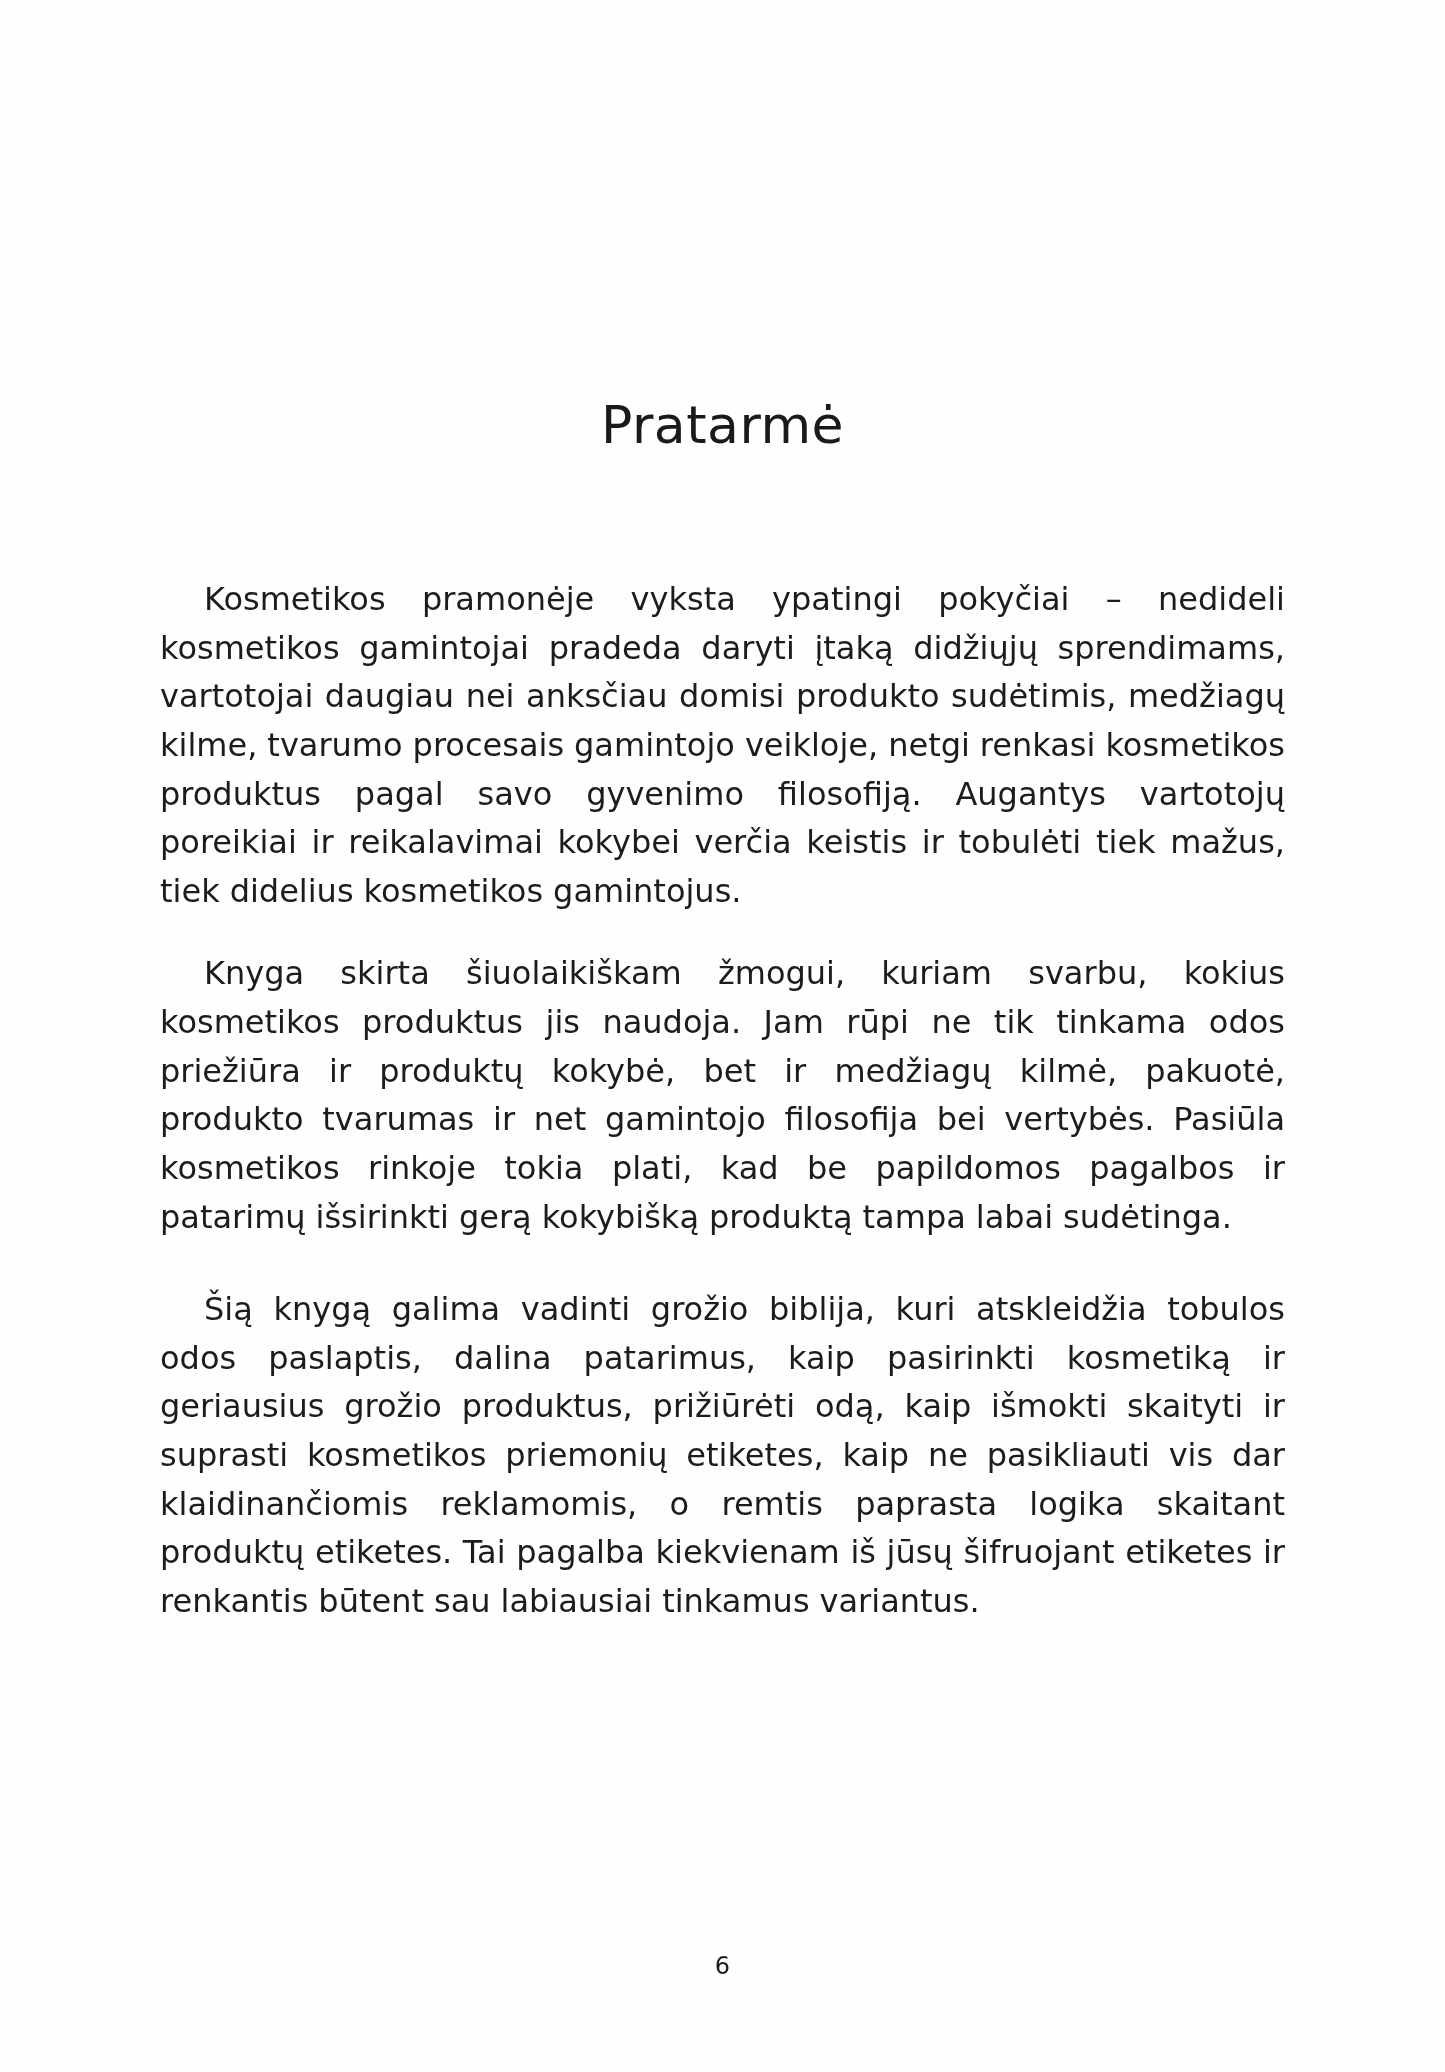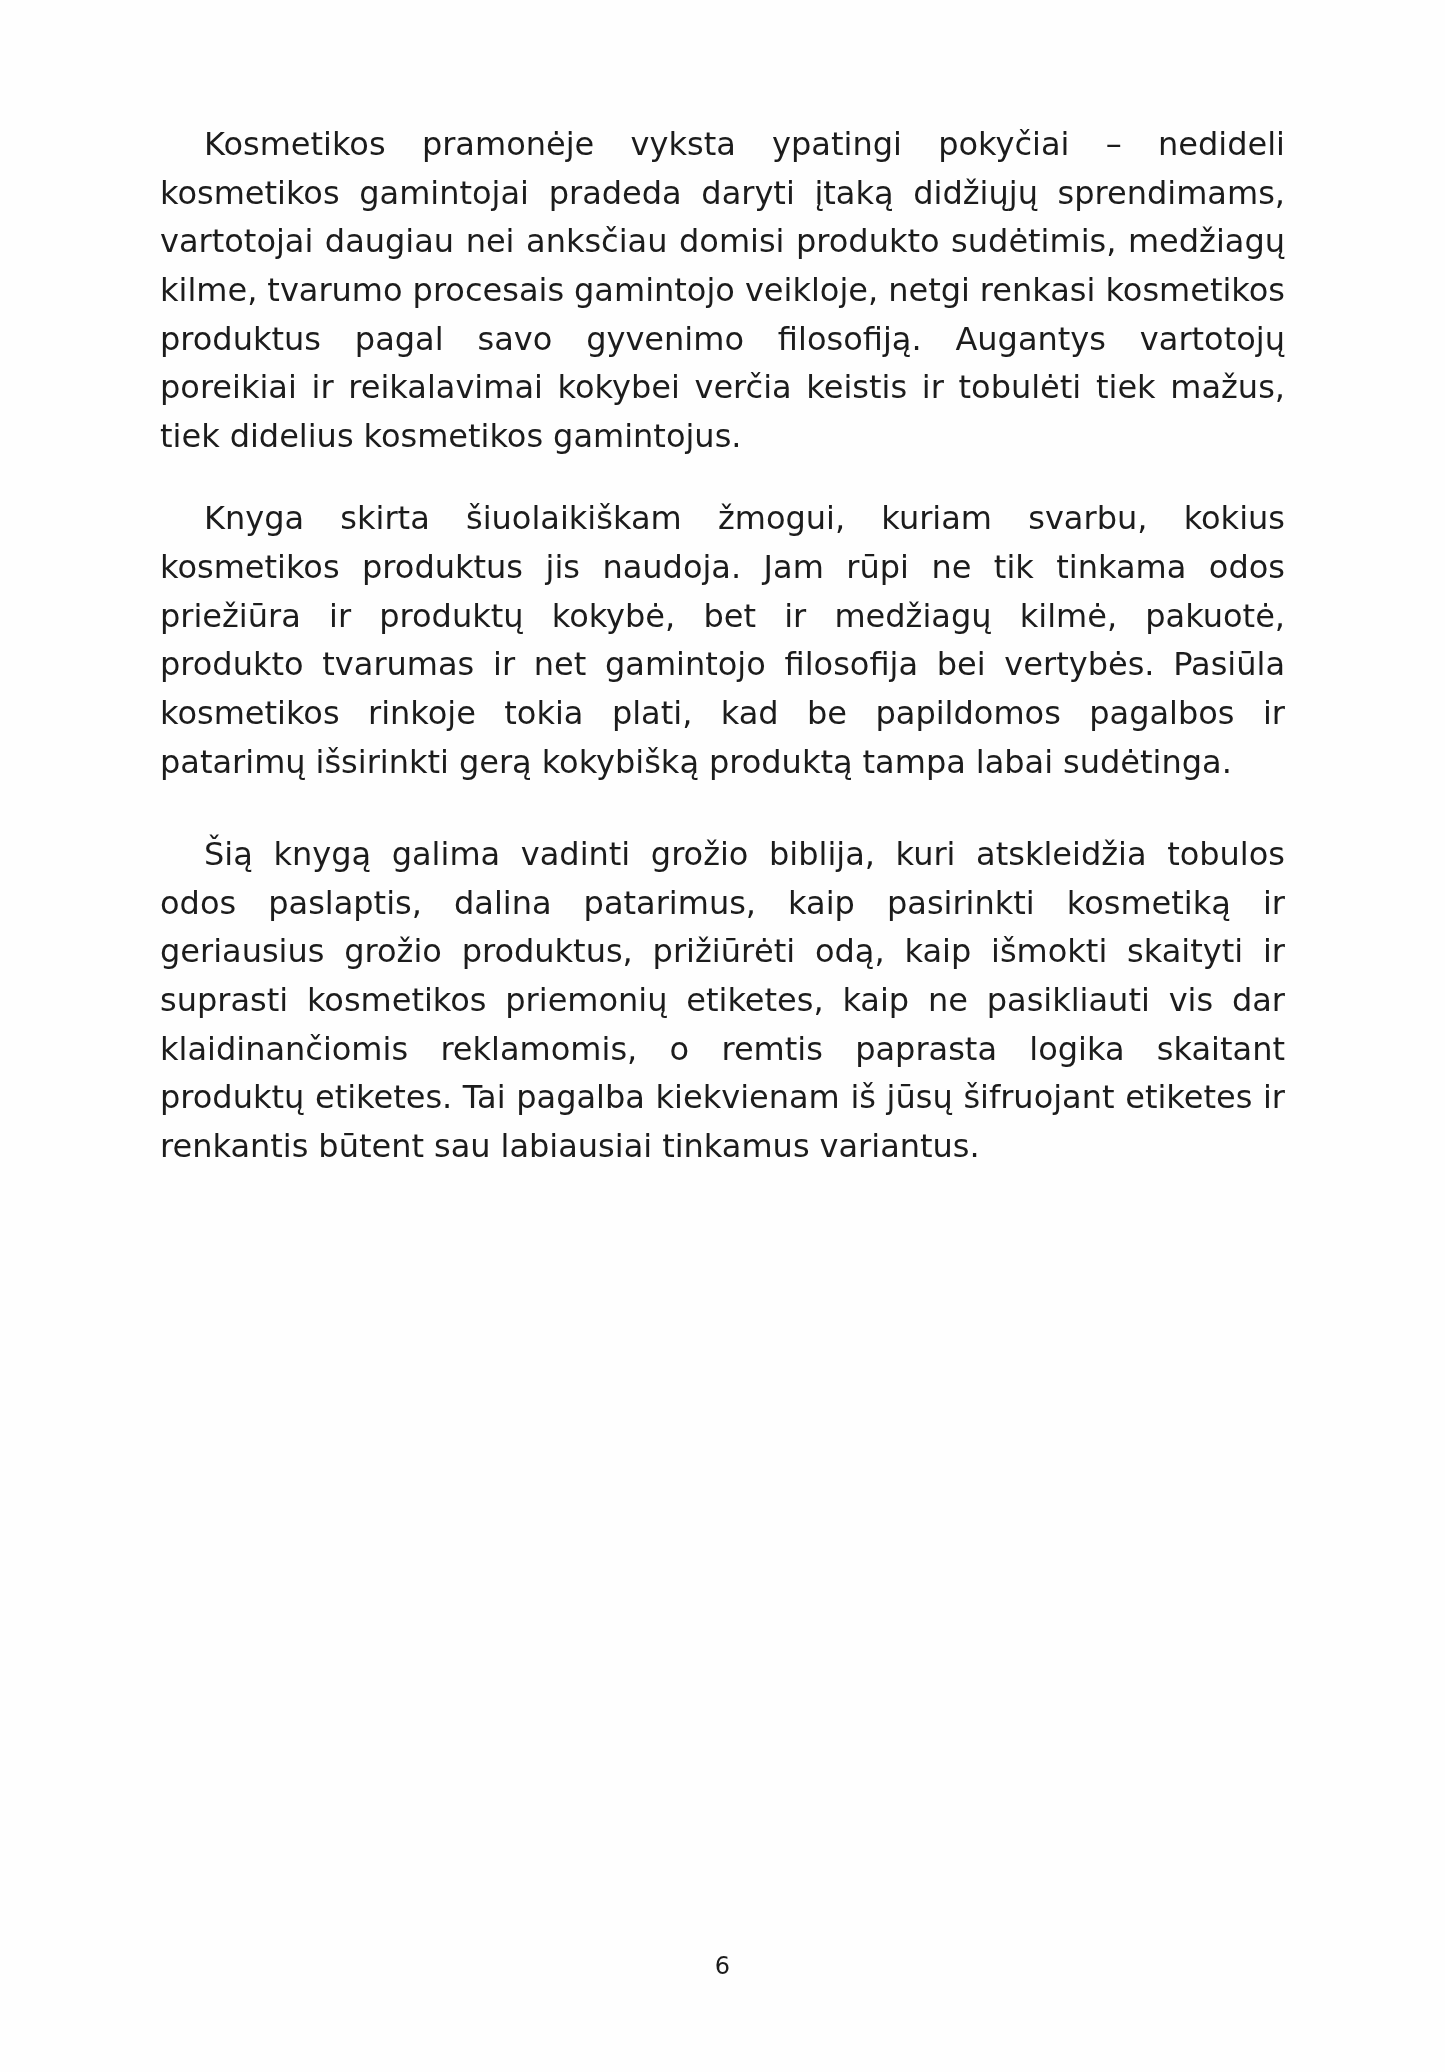--- a/index.html
+++ b/index.html
@@ -59,20 +59,21 @@
     text-align: center;
     font-size: 24px;
     color: #1c1c1c;
   }
 </style>
 </head>
 <body>
 
 <div class="page">
   <div class="content">
+    <h1 class="chapter-title">Pratarmė</h1>
     <div class="body-text">
       <p>Kosmetikos pramonėje vyksta ypatingi pokyčiai – nedideli kosmetikos gamintojai pradeda daryti įtaką didžiųjų sprendimams, vartotojai daugiau nei anksčiau domisi produkto sudėtimis, medžiagų kilme, tvarumo procesais gamintojo veikloje, netgi renkasi kosmetikos produktus pagal savo gyvenimo filosofiją. Augantys vartotojų poreikiai ir reikalavimai kokybei verčia keistis ir tobulėti tiek mažus, tiek didelius kosmetikos gamintojus.</p>
       <p>Knyga skirta šiuolaikiškam žmogui, kuriam svarbu, kokius kosmetikos produktus jis naudoja. Jam rūpi ne tik tinkama odos priežiūra ir produktų kokybė, bet ir medžiagų kilmė, pakuotė, produkto tvarumas ir net gamintojo filosofija bei vertybės. Pasiūla kosmetikos rinkoje tokia plati, kad be papildomos pagalbos ir patarimų išsirinkti gerą kokybišką produktą tampa labai sudėtinga.</p>
       <p>Šią knygą galima vadinti grožio biblija, kuri atskleidžia tobulos odos paslaptis, dalina patarimus, kaip pasirinkti kosmetiką ir geriausius grožio produktus, prižiūrėti odą, kaip išmokti skaityti ir suprasti kosmetikos priemonių etiketes, kaip ne pasikliauti vis dar klaidinančiomis reklamomis,  o remtis paprasta logika skaitant produktų etiketes. Tai pagalba kiekvienam iš jūsų šifruojant etiketes ir renkantis būtent sau labiausiai tinkamus variantus.</p>
     </div>
   </div>
   <div class="folio">6</div>
 </div>
 
 </body></html>

